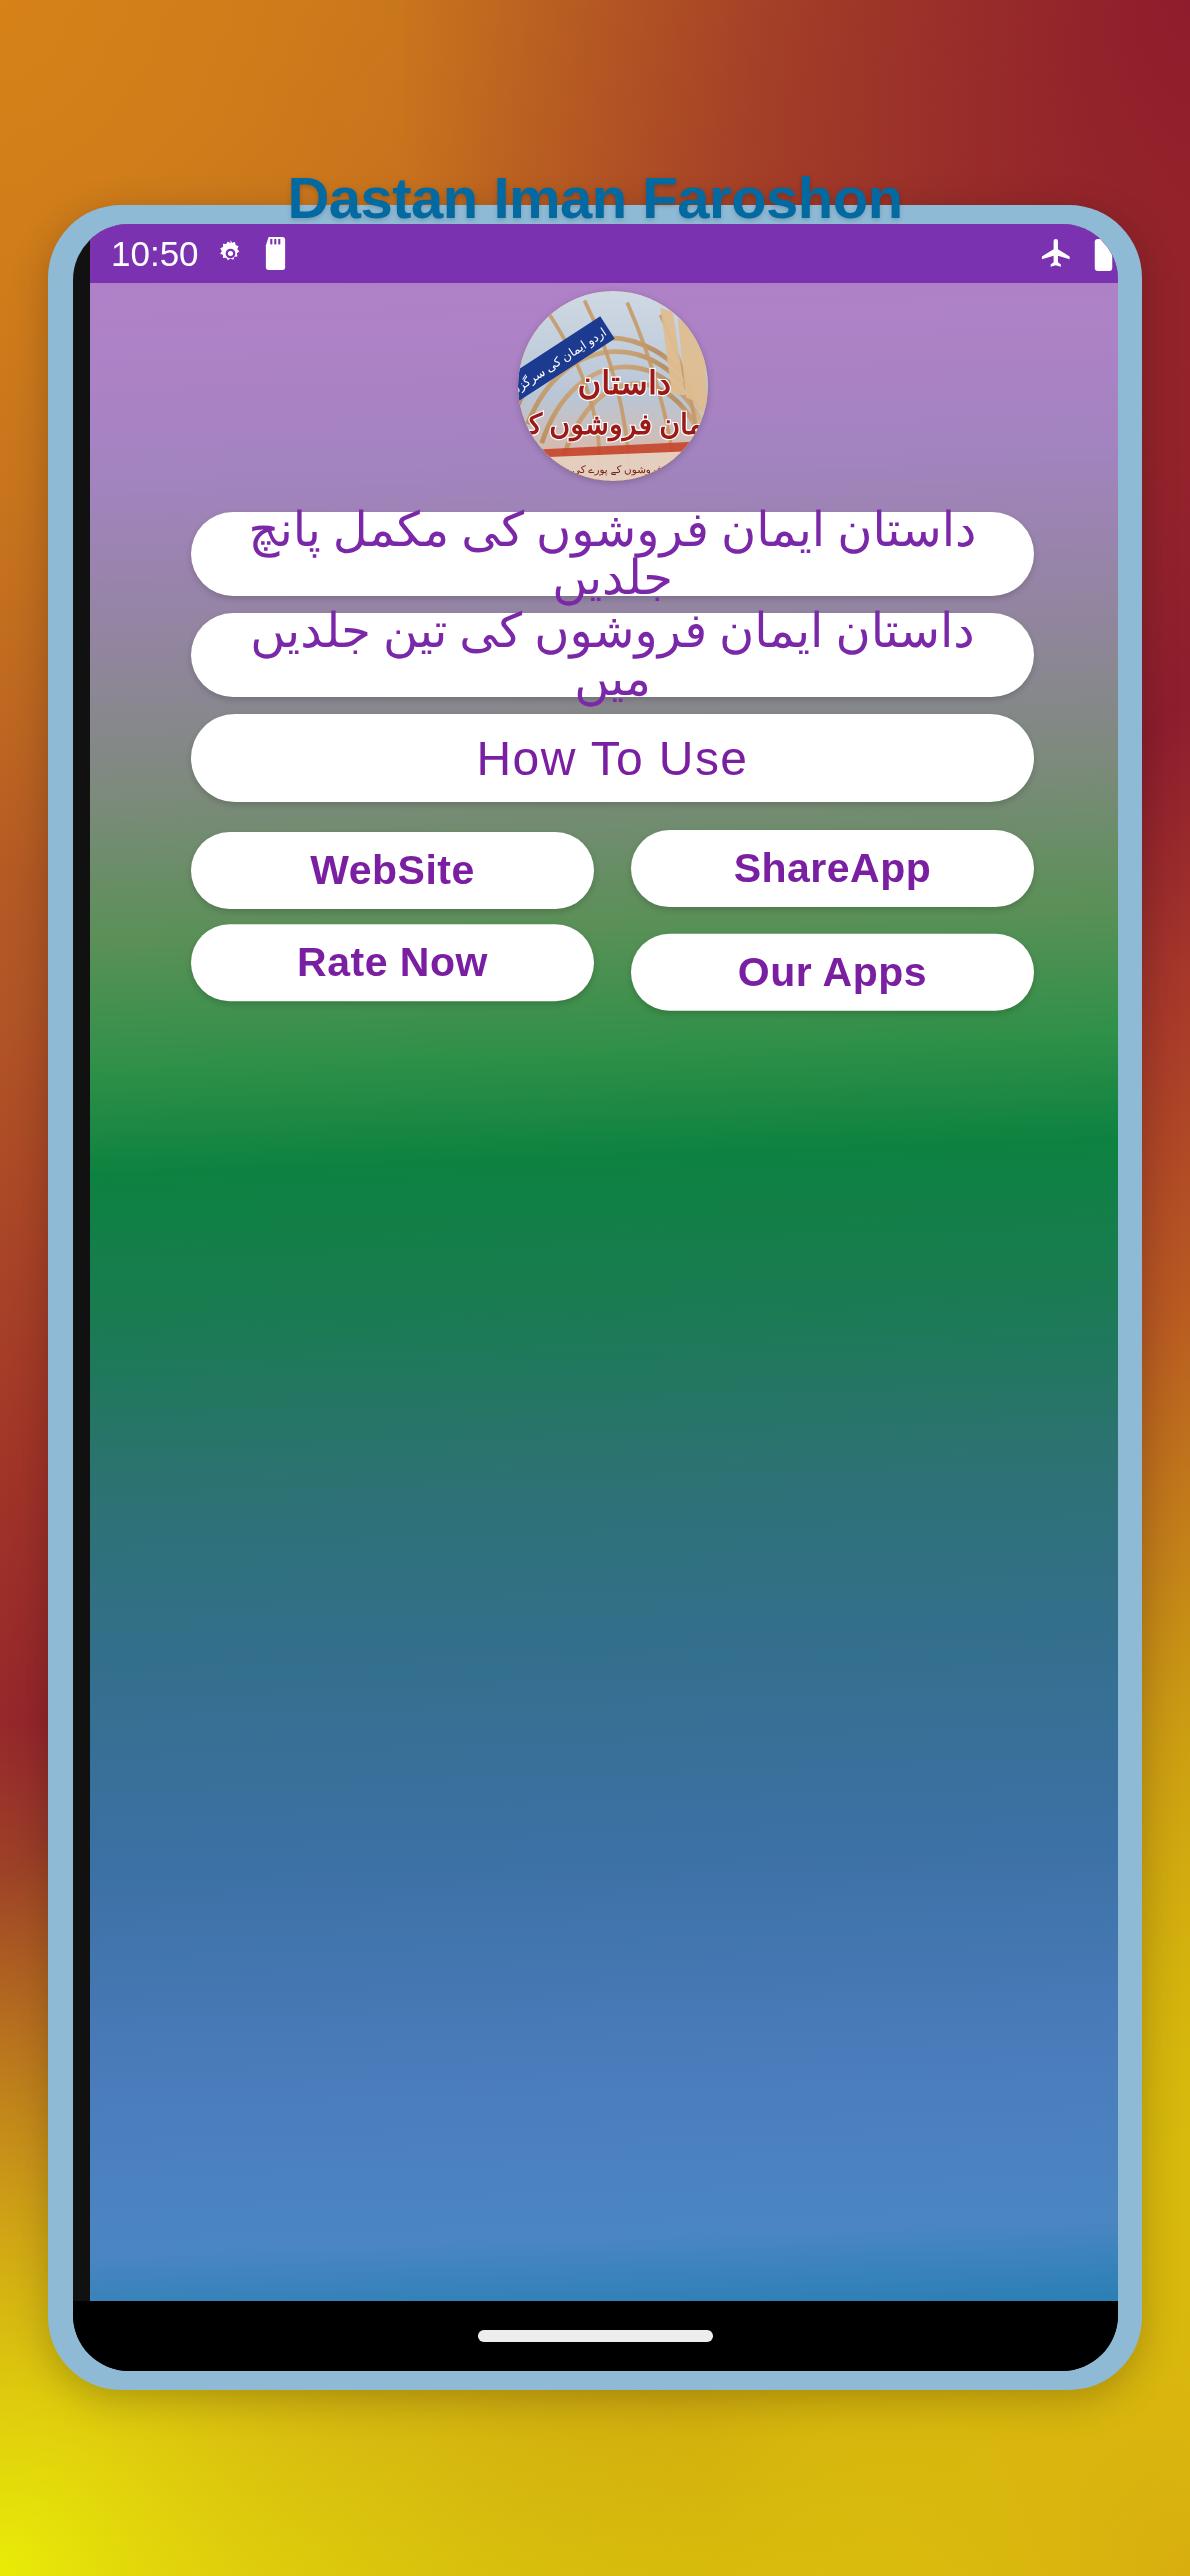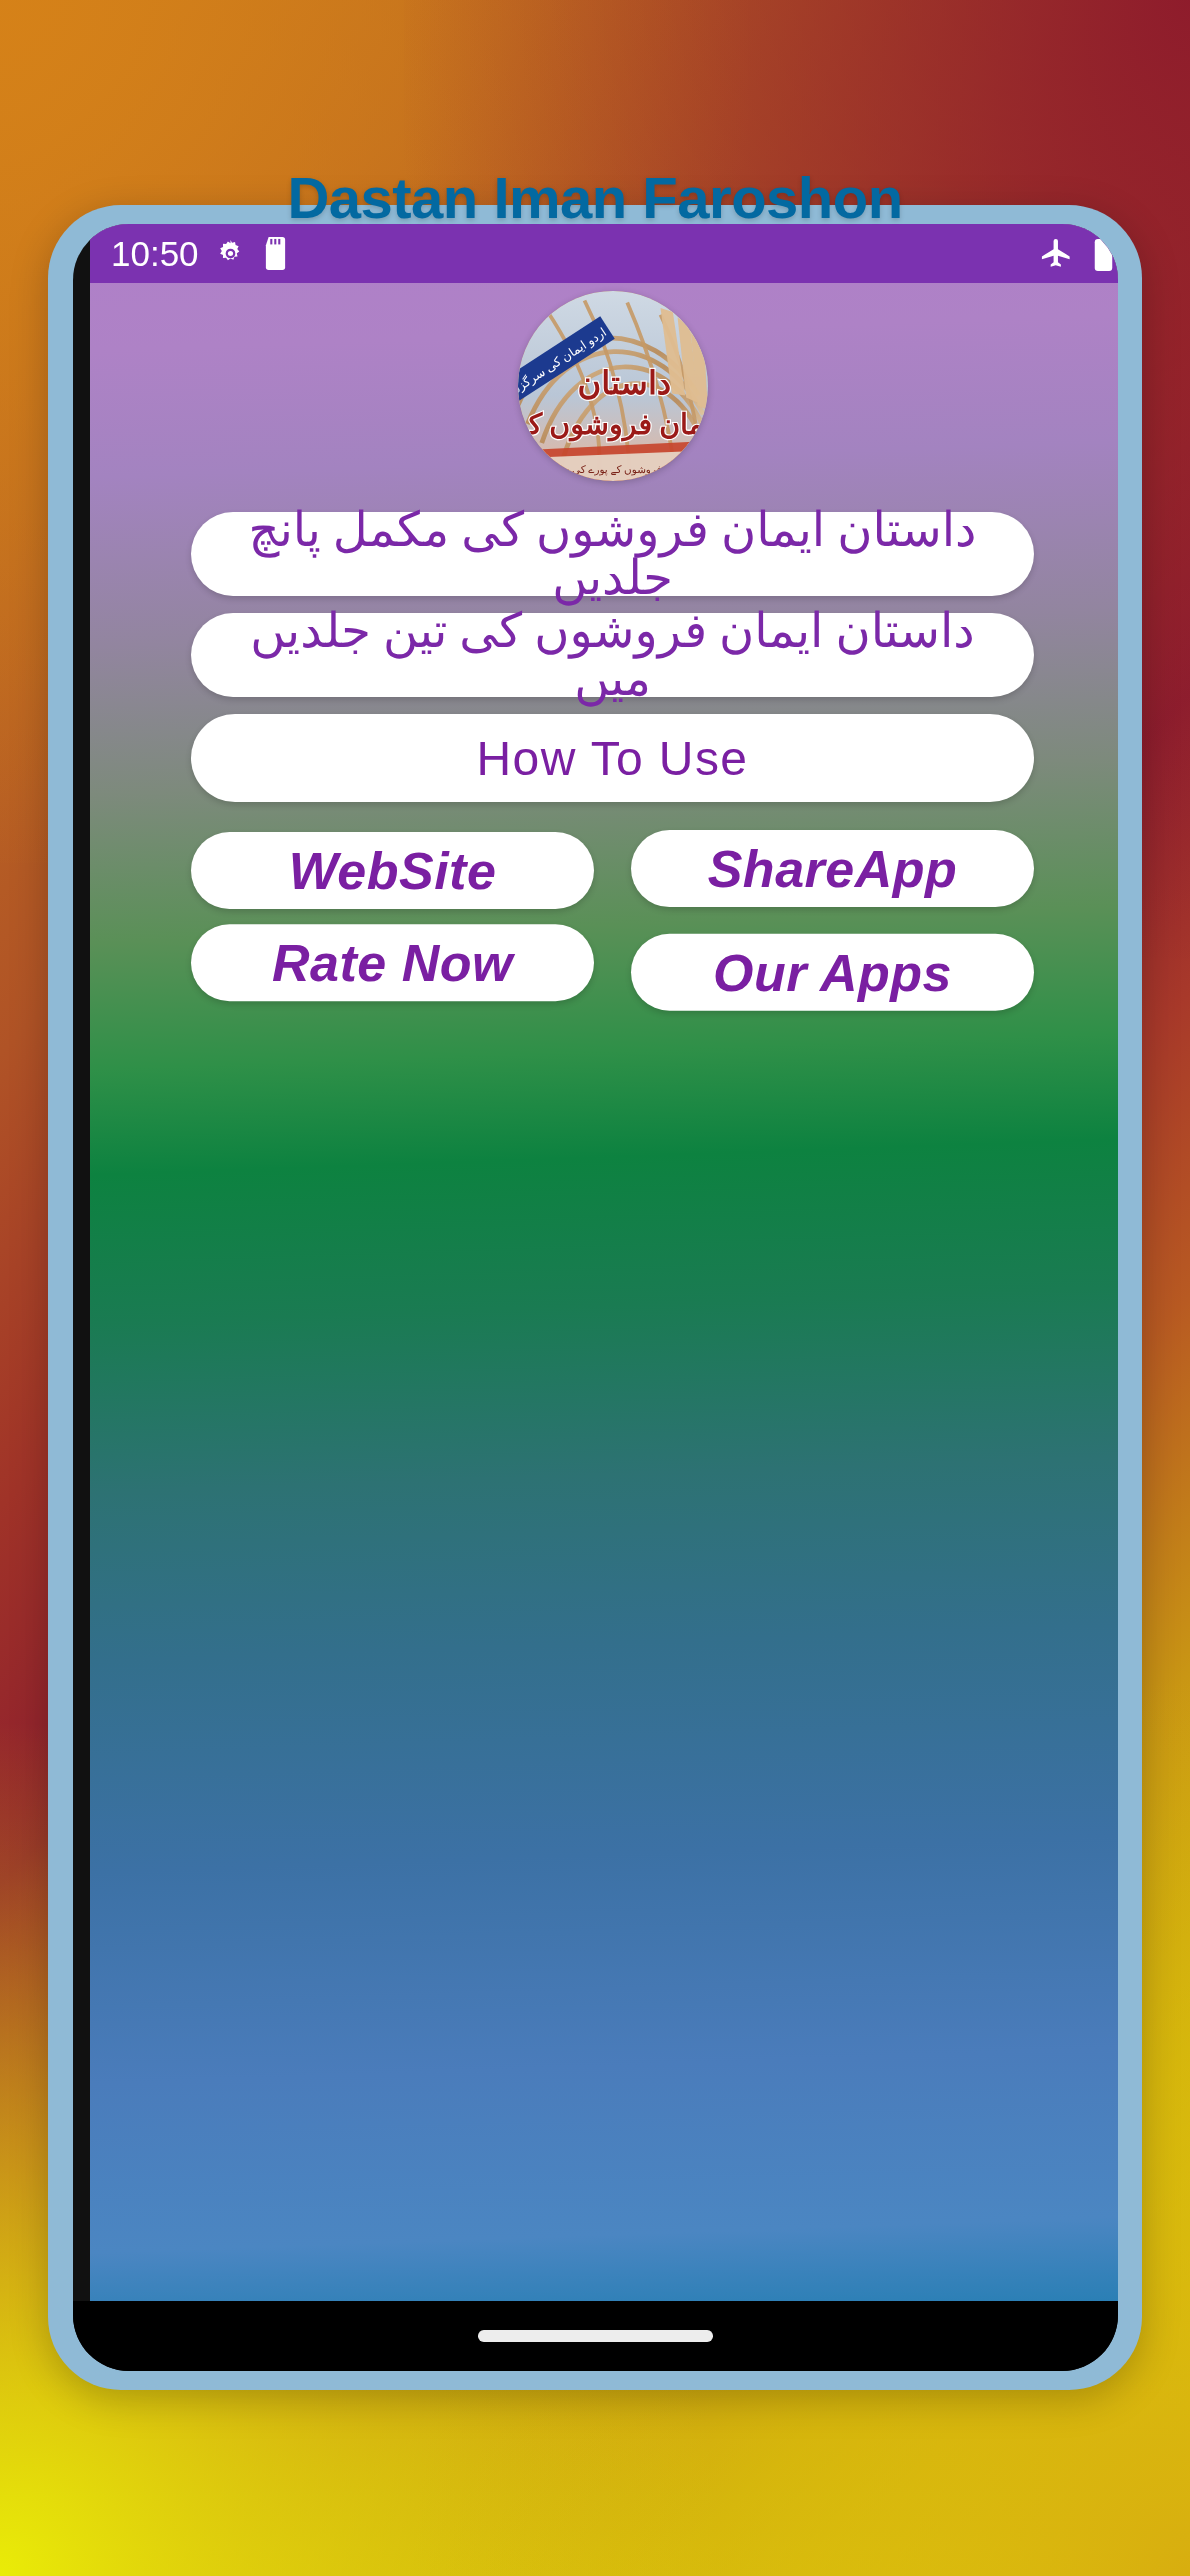--- a/index.html
+++ b/index.html
@@ -138,24 +138,23 @@
     color:#7A1FA2;
     height:88px;
   }
   .btn-row {
     width:843px;
     display:flex; justify-content:space-between; align-items:center;
     margin-top:13.4px;
   }
   .btn-half {
     width:403px; height:77px;
-    font-size:52px; font-weight:bold;
+    font-size:41px; font-weight:bold;
     color:#7A1FA2;
     letter-spacing:0.5px;
-    font-style:italic;
   }
   .btn-row-2 { margin-top:21px; }
   .btn-row-2 .left  { transform:translateY(-5.7px); }
   .btn-row-2 .right { transform:translateY(3.8px); }
   .btn-row-1 .right { transform:translateY(-1.9px); }
 
   
   .nav-bar {
     position:absolute; left:0; bottom:0; width:1045px; height:70px;
     background:#000000;

